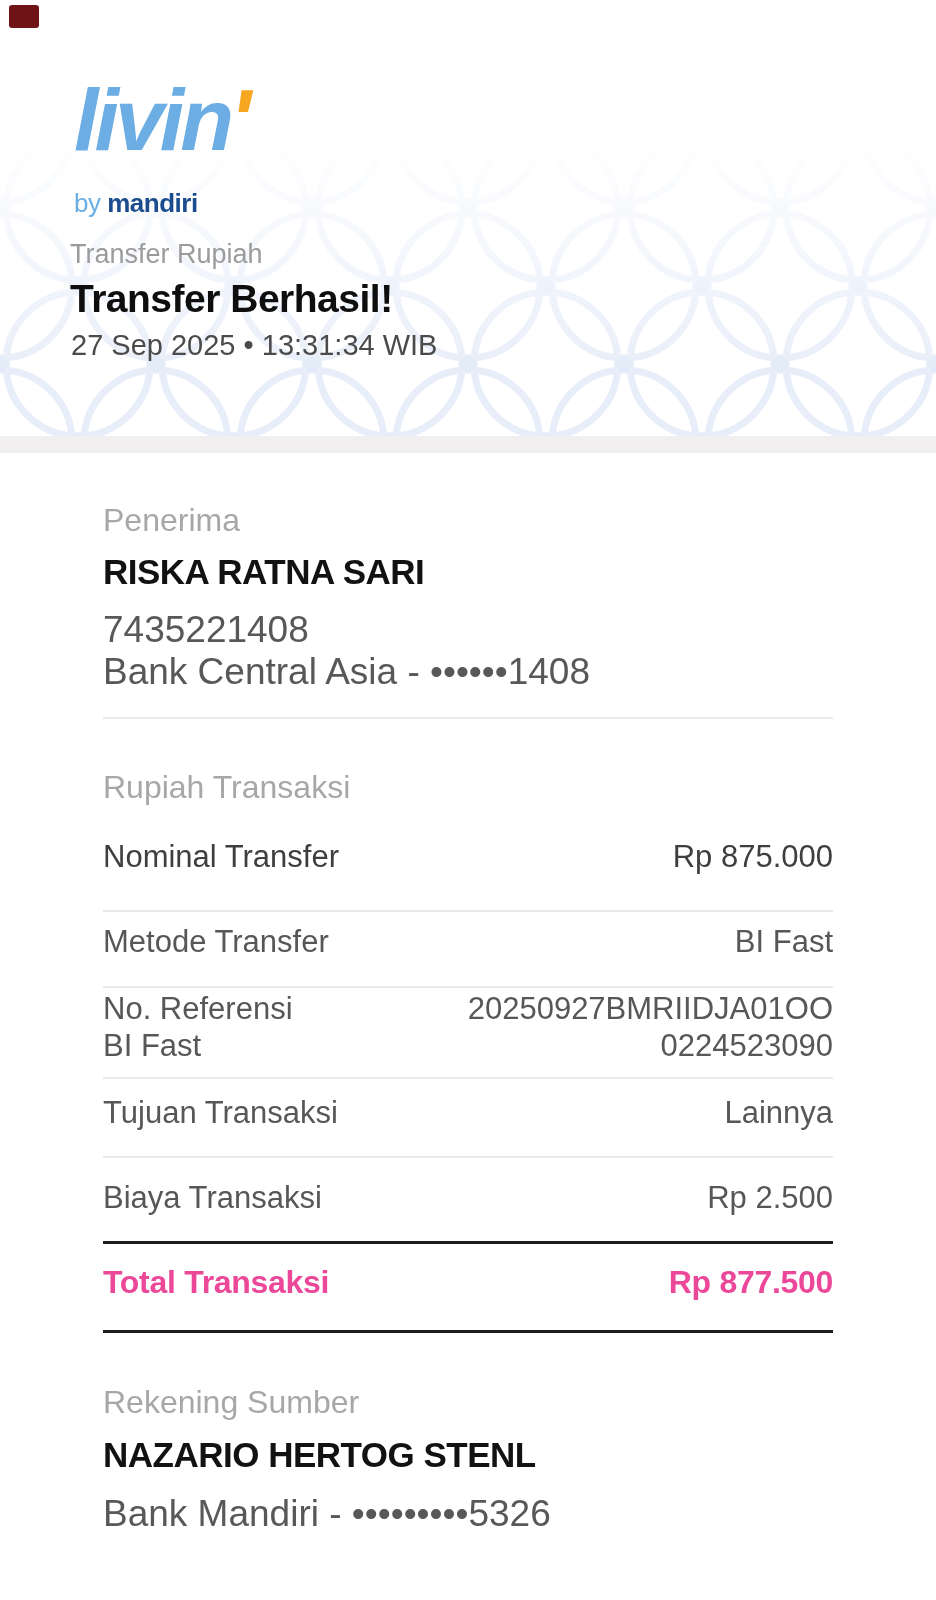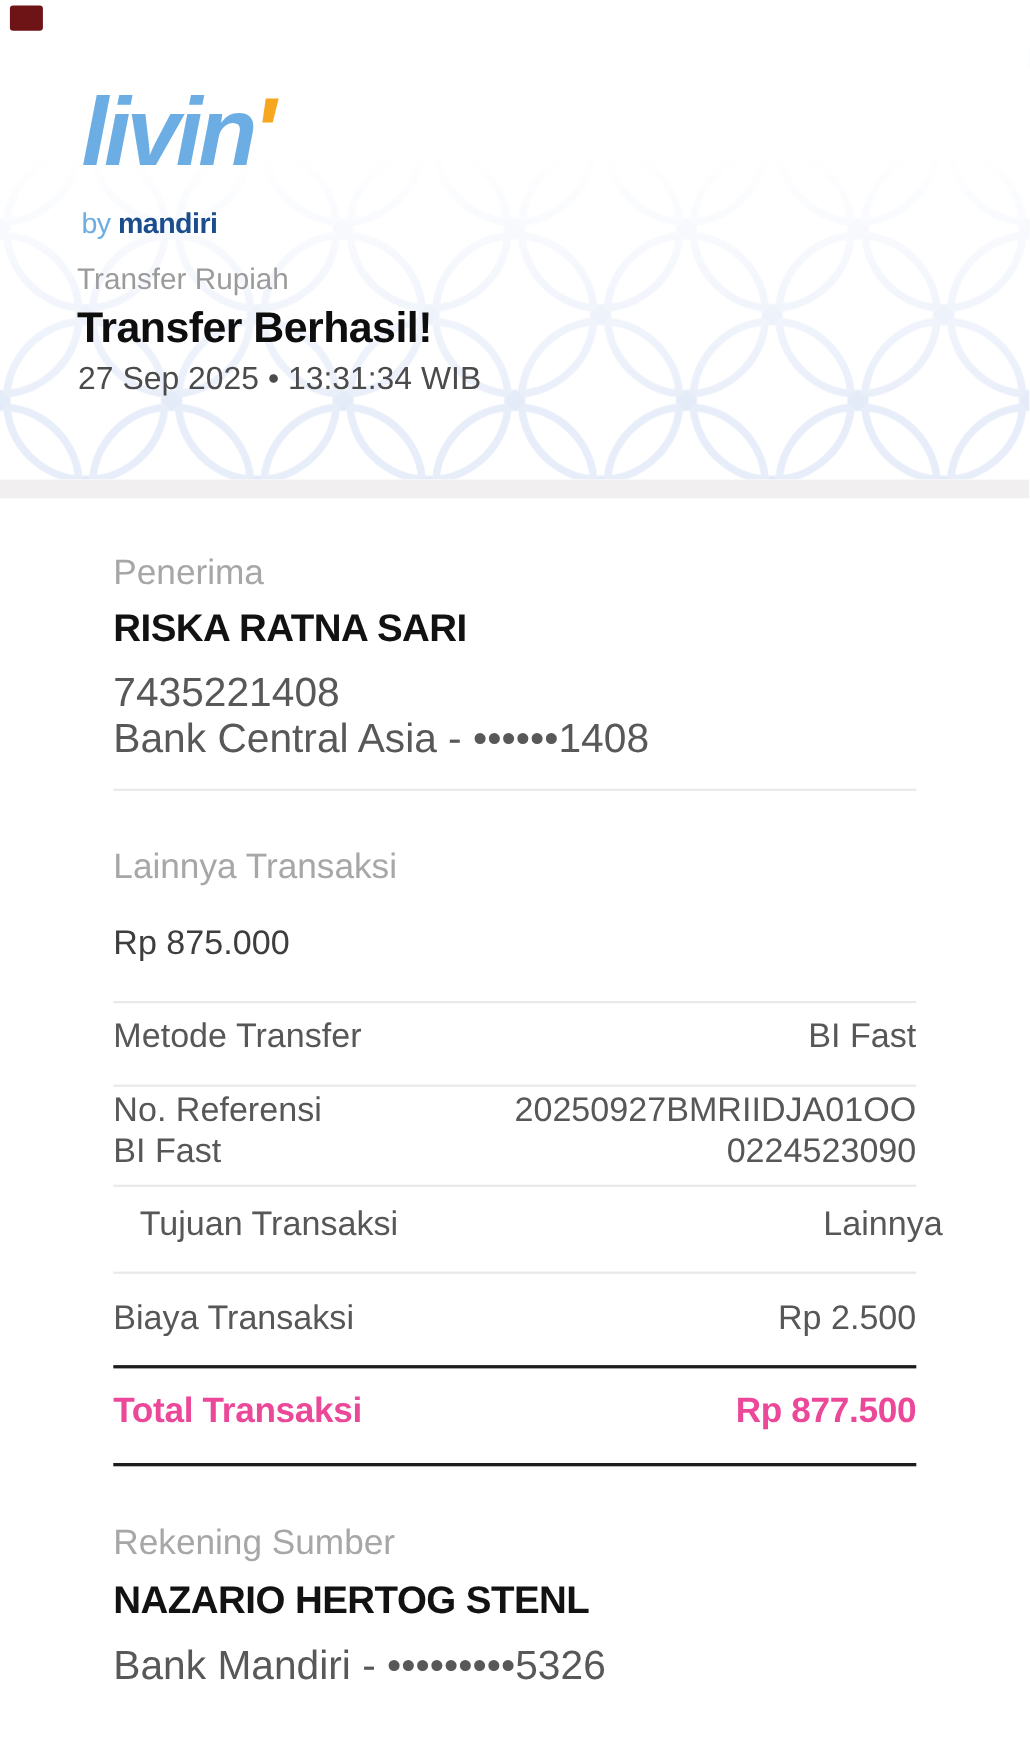--- a/index.html
+++ b/index.html
@@ -85,23 +85,24 @@
 
   <div class="band"></div>
 
   <div class="sec-label" style="top:503px;color:#a7a7a7;">Penerima</div>
   <div class="big-name" style="top:553px;color:#121212;">RISKA RATNA SARI</div>
   <div class="sub-line" style="top:610px;color:#585858;">7435221408</div>
   <div class="sub-line" style="top:652px;color:#585858;">Bank Central Asia - ••••••1408</div>
 
   <div class="divider thin" style="top:717px;"></div>
 
-  <div class="sec-label" style="top:770px;color:#a7a7a7;">Lainnya Transaksi</div>
+  <div class="sec-label" style="top:770px;color:#a7a7a7;">Rupiah Transaksi</div>
 
   <div class="row" style="top:838px;color:#3e3e3e;">
+    <span class="lbl">Nominal Transfer</span>
     <span class="val">Rp 875.000</span>
   </div>
   <div class="divider thin" style="top:910px;"></div>
 
   <div class="row" style="top:923px;color:#575757;">
     <span class="lbl">Metode Transfer</span>
     <span class="val">BI Fast</span>
   </div>
   <div class="divider thin" style="top:986px;"></div>
 
@@ -110,21 +111,21 @@
       <span>No. Referensi</span><br>
       <span>BI Fast</span>
     </span>
     <span class="val">
       <span>20250927BMRIIDJA01OO</span><br>
       <span>0224523090</span>
     </span>
   </div>
   <div class="divider thin" style="top:1077px;"></div>
 
-  <div class="row" style="top:1094px;color:#575757;margin-left:24px;">
+  <div class="row" style="top:1094px;color:#575757;">
     <span class="lbl">Tujuan Transaksi</span>
     <span class="val">Lainnya</span>
   </div>
   <div class="divider thin" style="top:1156px;"></div>
 
   <div class="row" style="top:1179px;color:#575757;align-items:center;">
     <span class="lbl">Biaya Transaksi</span>
     <span class="val">Rp 2.500</span>
   </div>
 

